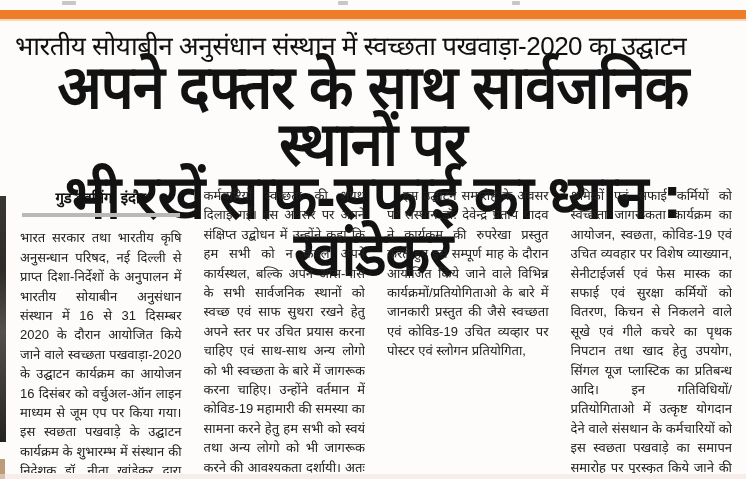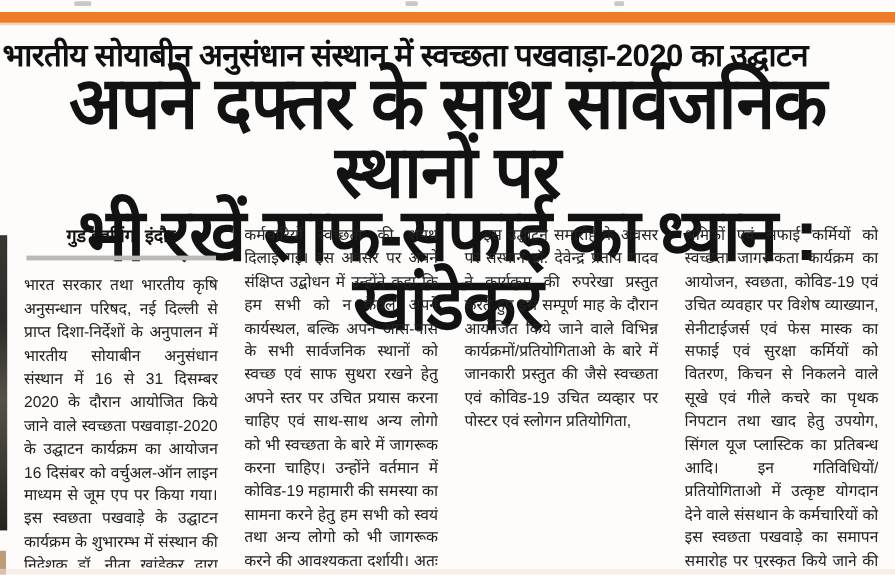--- a/index.html
+++ b/index.html
@@ -20,22 +20,22 @@
   .accent-bar{
     position:absolute;top:10px;left:0;width:746px;height:9px;
     background:#ee7d2a;
   }
   .accent-bar:after{
     content:"";position:absolute;left:0;right:0;top:9px;height:2px;
     background:#f7c49a;opacity:.7;
   }
 
   .kicker{
-    position:absolute;top:27px;left:2px;width:624px;
-    text-align:center;font-size:26px;font-weight:bold;color:#101010;
+    position:absolute;top:27px;left:15px;width:624px;
+    text-align:center;font-size:26px;font-weight:normal;color:#101010;
     letter-spacing:-.5px;white-space:nowrap;
   }
 
   .headline{
     position:absolute;top:60px;left:4px;width:738px;
     text-align:center;font-weight:bold;color:#121212;
     font-size:58px;line-height:55px;letter-spacing:-1px;
   }
   .headline .hl-line{display:block;transform:scaleY(1.04);}
 

